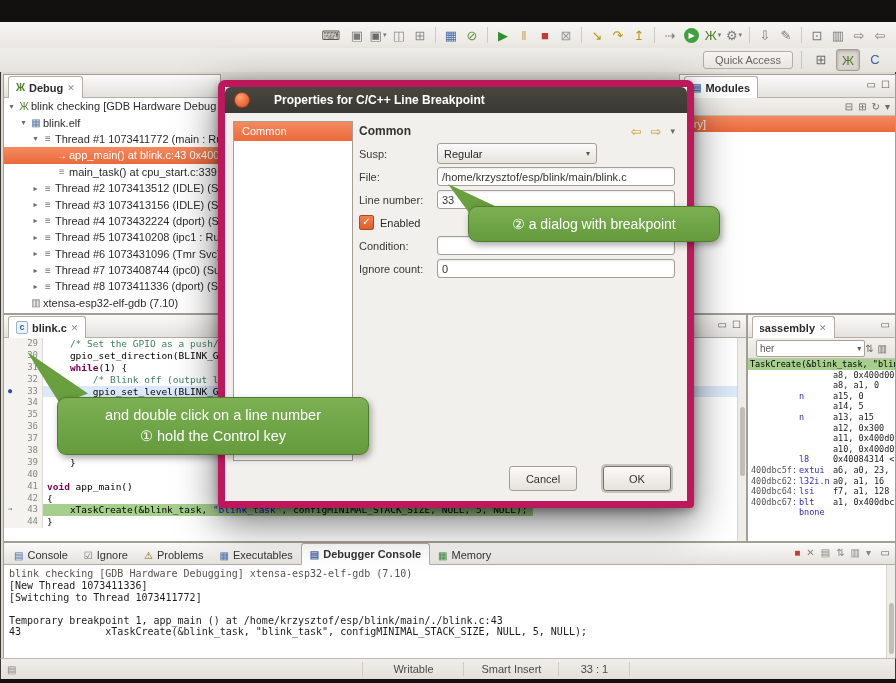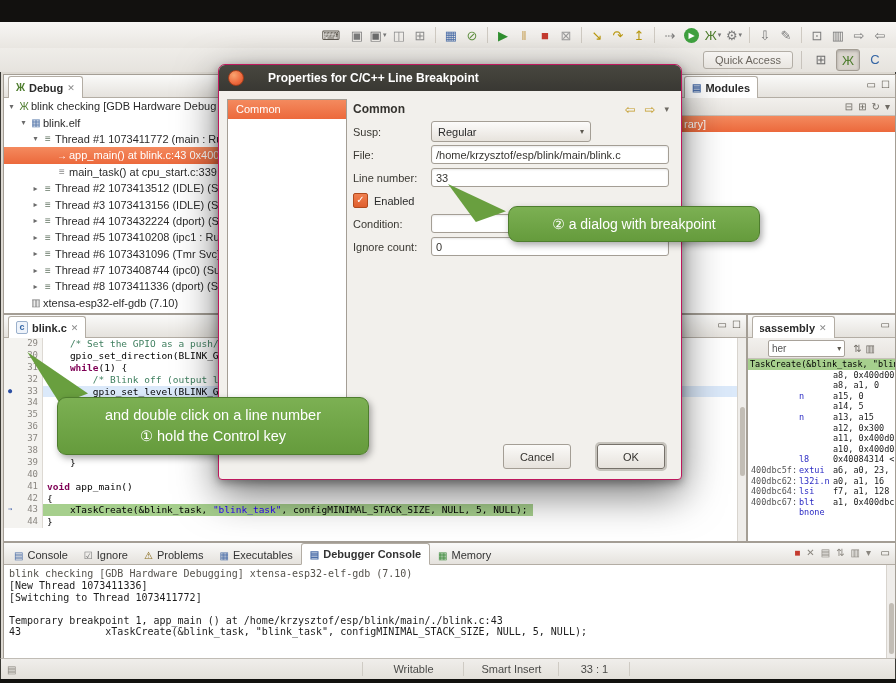--- a/index.html
+++ b/index.html
@@ -65,21 +65,21 @@
   .crow .mk{width:12px;background:#f4f3f0;text-align:center;font-size:7px;flex:none;}
   .crow .ln{width:22px;background:#f4f3f0;border-right:1px solid #ddd9d3;color:#8a8680;
     text-align:right;padding-right:4px;font-size:9px;flex:none;}
   .crow .ct{flex:1;padding-left:4px;overflow:hidden;}
   .crow.hl-blue .ct{background:#dbe9fa;}
   .crow.hl-green .ct{flex:none;background:#a6cf8d;padding-right:6px;}
   .tok-p{color:#000;}.tok-c{color:#3f7f5f;}.tok-k{color:#7f0055;font-weight:bold;}.tok-s{color:#2a00ff;}
   .ed-scroll{position:absolute;right:0;top:0;bottom:0;width:8px;background:#efedea;border-left:1px solid #d8d4ce;}
   .ed-thumb{position:absolute;right:1px;top:34%;height:34%;width:5px;background:#c2bdb5;border-radius:3px;}
   
-  .dloc-row{height:20px;display:flex;align-items:center;gap:8px;padding:0 20px;flex:none;
+  .dloc-row{height:20px;display:flex;align-items:center;gap:0;padding:0 8px;flex:none;
     background:linear-gradient(#f2f0ed,#e7e4df);border-bottom:1px solid #c6c1b9;text-align:center;}
   .dloc{flex:1;height:15px;background:#fff;border:1px solid #a8a29a;border-radius:2px;
     display:flex;align-items:center;justify-content:space-between;padding:0 3px;color:#555;font-size:10px;}
   .dmi{font-size:10px;color:#6e6a63;}
   .drow{display:flex;height:10.6px;line-height:10.6px;font-family:"DejaVu Sans Mono",monospace;font-size:8.5px;white-space:pre;}
   .drow .daddr{width:48px;padding-left:3px;color:#555;flex:none;}
   .drow .dmnem{width:34px;color:#2b2bc4;flex:none;overflow:hidden;}
   .drow .dops{flex:1;color:#1a1a1a;overflow:hidden;}
   .drow.src{background:#a6cf8d;}
   .drow.src .dops{padding-left:2px;color:#000;}
@@ -103,22 +103,22 @@
     background:linear-gradient(#f0eeeb,#e3e0da);border-top:1px solid #c0bcb5;
     display:flex;align-items:center;color:#4a4a48;
     border-left:1px solid #3a3934;border-right:1px solid #3a3934;}
   .sb-left-ic{margin-left:6px;font-size:10px;color:#8a867f;}
   .sb-cell{text-align:center;border-right:1px solid #cfcbc4;height:14px;line-height:14px;}
   .sb-cell:nth-of-type(2){margin-left:346px;width:100px;border-left:1px solid #cfcbc4;}
   .sb-cell:nth-of-type(3){width:94px;}
   .sb-cell:nth-of-type(4){width:70px;}
   .bottom-strip{position:absolute;left:0;right:0;bottom:0;height:4px;background:#12110f;}
   
-  .dialog{position:absolute;left:218px;top:64px;width:462px;height:414px;z-index:50;
-    background:#f2f0ec;border:1px solid #be185d;border-radius:7px 7px 4px 4px;
+  .dialog{position:absolute;left:218px;top:80px;width:462px;height:414px;z-index:50;
+    background:#f2f0ec;border:7px solid #be185d;border-radius:7px 7px 4px 4px;
     box-shadow:0 14px 42px rgba(0,0,0,.55),0 3px 10px rgba(0,0,0,.35);}
   .dlg-title{height:26px;background:linear-gradient(#48473f,#393833);border-radius:6px 6px 0 0;
     display:flex;align-items:center;color:#fff;font-weight:bold;font-size:12px;}
   .dlg-close{width:14px;height:14px;border-radius:50%;margin-left:9px;
     background:radial-gradient(circle at 35% 30%,#f9a470,#ee693d 60%,#cf4f28);border:1px solid #a53e1c;}
   .dlg-title-text{margin-left:24px;}
   .dlg-body{position:absolute;top:26px;left:0;right:0;bottom:0;}
   .dlg-side{position:absolute;left:8px;top:8px;width:118px;bottom:40px;background:#fff;border:1px solid #a49e95;}
   .dlg-side-item{height:19px;line-height:19px;padding-left:8px;background:linear-gradient(#f48a5e,#ec693c);color:#fff;}
   .dlg-main{position:absolute;left:134px;right:12px;top:8px;bottom:40px;}
@@ -142,21 +142,21 @@
     font-size:10px;line-height:12px;text-align:center;}
   .dlg-buttons{position:absolute;right:16px;bottom:10px;display:flex;gap:26px;}
   .btn{min-width:66px;height:23px;border:1px solid #a49e95;border-radius:3px;
     background:linear-gradient(#fbfaf8,#e6e2dc);display:flex;align-items:center;justify-content:center;color:#35332f;}
   .btn.ok{border:1px solid #76716a;box-shadow:0 0 0 2px rgba(125,120,110,.38);}
   
   .callout{position:absolute;z-index:60;background:linear-gradient(#7cb053,#659b3c);
     border:1px solid #4e7d2e;border-radius:9px;color:#fff;text-align:center;
     padding:7px 12px;font-size:14.5px;line-height:1.45;box-shadow:2px 3px 7px rgba(0,0,0,.35);}
   .callout1{left:57px;top:397px;width:286px;}
-  .callout2{left:508px;top:206px;width:226px;font-size:14px;}
+  .callout2{left:468px;top:206px;width:226px;font-size:14px;}
   .tail{position:absolute;z-index:59;background:#699f3f;}
   .tail1{left:26px;top:352px;width:62px;height:52px;clip-path:polygon(2% 0,100% 80%,55% 100%);}
   .tail2{left:448px;top:184px;width:58px;height:38px;clip-path:polygon(0 0,100% 72%,48% 100%);}
 </style>
 </head>
 <body>
 
 <div class="app">
 
 

